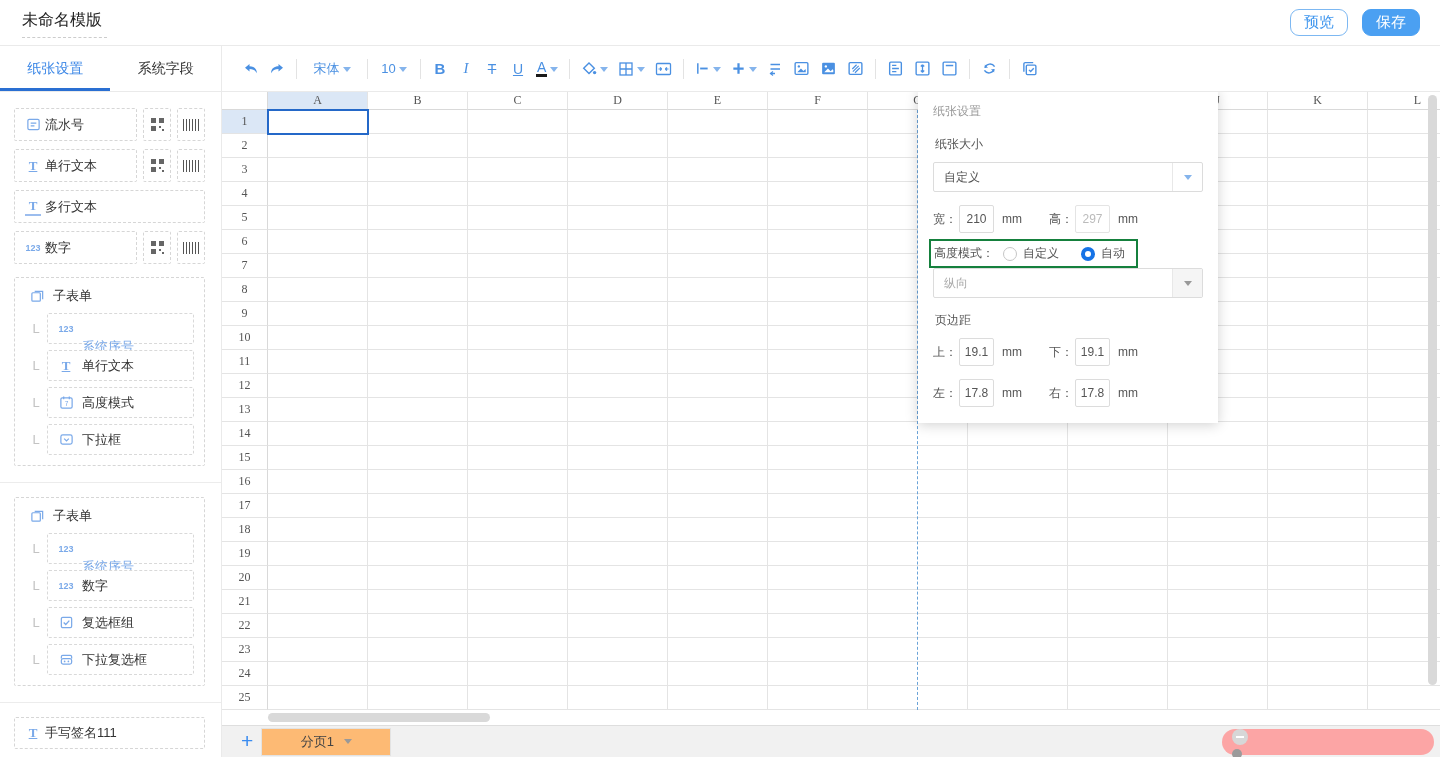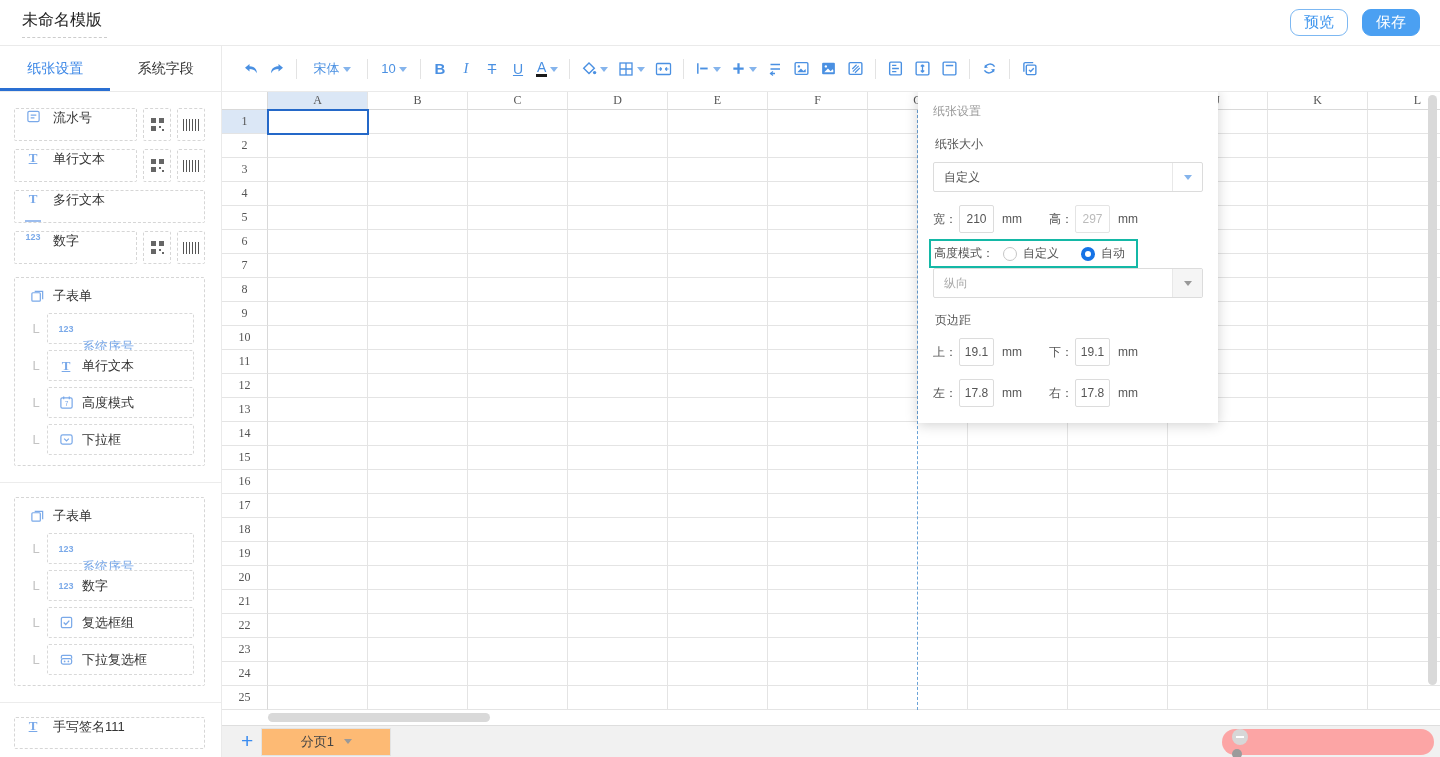--- a/index.html
+++ b/index.html
@@ -21,21 +21,21 @@
   
   .tabbar { height:46px; display:flex; border-bottom:1px solid #eaeaea; position:relative; }
   .tab { width:111px; display:flex; align-items:center; justify-content:center;
     font-size:14px; color:#333; cursor:pointer; }
   .tab.active { color:#3c87e6; }
   .tab-underline { position:absolute; left:0; bottom:0; width:110px; height:3px; background:#2a6fd2; }
   
   .sidebar { flex:1; padding:16px 0 0 0; overflow:hidden; background:#fff; }
   .f-row { display:flex; margin:0 16px 8px 14px; gap:6px; height:33px; }
   .f-item { flex:1; border:1px dashed #d6d6d6; border-radius:2px; display:flex;
-    padding-left:10px; gap:12px; font-size:13px; color:#333;
+    align-items:center; padding-left:10px; gap:4px; font-size:13px; color:#333;
     background:#fff; cursor:move; min-width:0; }
   .mini { width:28px; border:1px dashed #d6d6d6; border-radius:2px; display:flex;
     align-items:center; justify-content:center; cursor:move; }
   .fi-ic { width:16px; display:inline-flex; justify-content:center; flex:none; }
   .glyph-T { color:#7aa9e9; font-size:13px; font-weight:bold; font-family:"Liberation Serif",serif; }
   .glyph-123 { color:#7aa9e9; font-size:9px; font-weight:bold; letter-spacing:0; }
   .qr { display:inline-block; width:13px; height:13px;
     background:
       linear-gradient(#666,#666) 0 0/5px 5px no-repeat,
       linear-gradient(#666,#666) 8px 0/5px 5px no-repeat,
@@ -107,21 +107,21 @@
   .p-select.disabled .sv { color:#aaa; }
   .p-select.disabled .sc { background:#f5f5f5; }
   .p-row { display:flex; align-items:center; margin-top:13px; }
   .p-lb { width:26px; flex:none; }
   .p-lb.sp { margin-left:23px; }
   .p-input { width:35px; height:28px; border:1px solid #dcdcdc; border-radius:2px;
     text-align:center; font-size:12px; color:#555; font-family:inherit; outline:none; }
   .p-input:disabled { color:#bbb; background:#fff; border-color:#e4e4e4; }
   .p-unit { margin-left:8px; color:#555; width:24px; }
   .hm-row { display:flex; align-items:center; margin:6px 0 0 -4px; width:209px;
-    border:2px solid #14b8a6; padding:4px 4px 4px 3px; gap:0; }
+    border:2px solid #15803d; padding:4px 4px 4px 3px; gap:0; }
   .radio { display:flex; align-items:center; gap:6px; margin-left:9px; cursor:pointer; }
   .radio.second { margin-left:22px; }
   .rdo { width:14px; height:14px; border-radius:50%; border:1px solid #c6c6c6; background:#fff; flex:none; }
   .rdo.checked { border:4px solid #1673e6; }
   
   .footer { height:32px; background:#f1f1f1; border-top:1px solid #dedede; display:flex;
     align-items:center; }
   .add-btn { color:#3b8cf0; font-size:21px; margin:0 0 2px 19px; cursor:pointer; line-height:1; }
   .sheet-tab { margin-left:8px; width:130px; height:28px; background:#fdba74; border:1px solid #e3e3e3;
     display:flex; align-items:center; justify-content:center; gap:10px; font-size:13px; color:#444;

